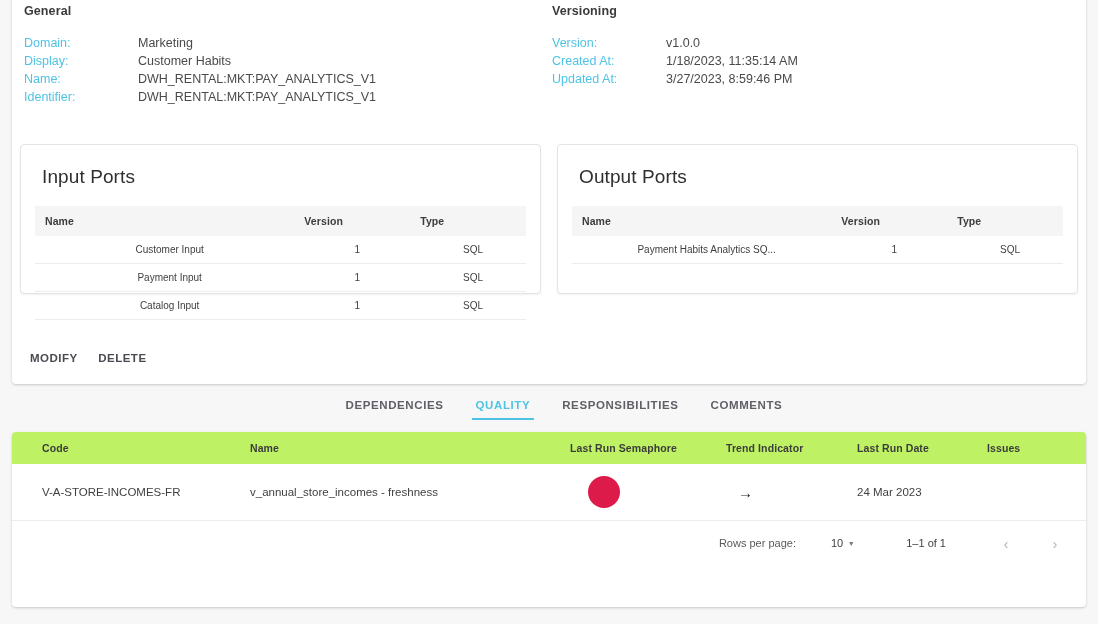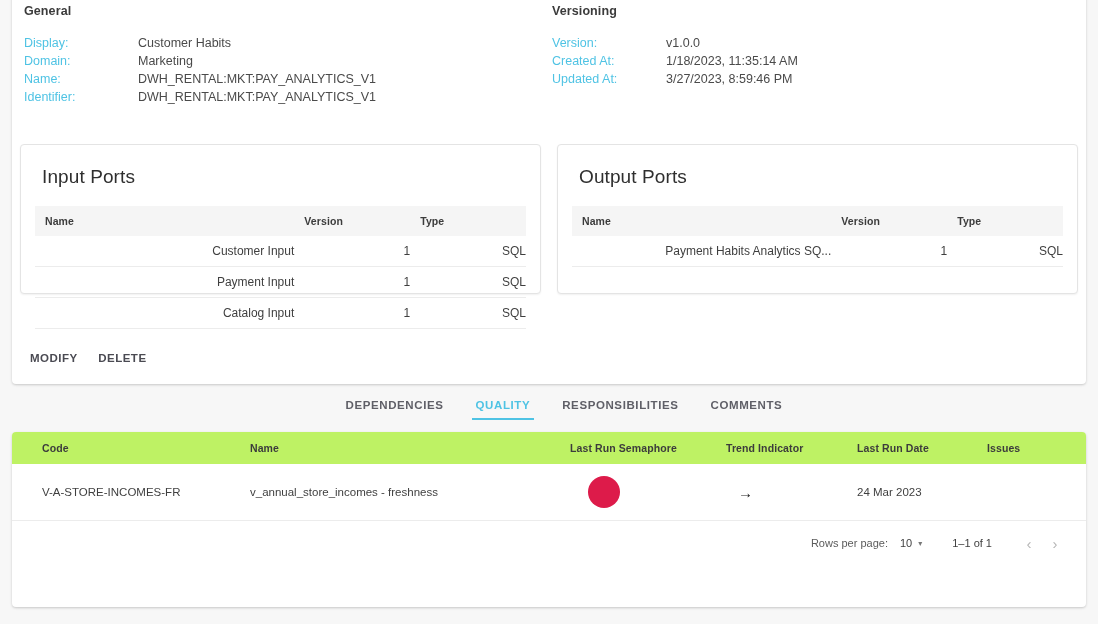--- a/index.html
+++ b/index.html
@@ -109,23 +109,23 @@
     background: #f5f5f5;
     font-size: 10.5px;
     font-weight: bold;
     color: #3c3c3c;
     text-align: left;
     padding: 9px 0 9px 10px;
     border: none;
     letter-spacing: 0.1px;
   }
   table.grid td {
-    font-size: 12px;
+    font-size: 10px;
     color: #3f3f3f;
-    text-align: right;
+    text-align: center;
     padding: 8px 0 8px 10px;
     border-bottom: 1px solid #ececec;
   }
   .col-name { width: 54%; }
   .col-ver  { width: 23%; }
   .col-type { width: 23%; }
 
   
   .actions {
     position: absolute;
@@ -241,20 +241,21 @@
 
   
   .paginator {
     display: flex;
     align-items: center;
     justify-content: flex-end;
     height: 44px;
     padding-right: 18px;
     font-size: 11px;
     color: #5b5b5b;
+    gap: 23px;
   }
   .pg-label { margin-right: 12px; }
   .pg-select {
     display: inline-flex;
     align-items: center;
     cursor: pointer;
     margin-right: 30px;
     color: #3f3f3f;
   }
   .pg-select .caret {
@@ -283,26 +284,26 @@
 <div class="page">
 
   <div class="card detail-card">
 
     <div class="info-row">
 
       <div class="info-col left">
         <div class="section-title">General</div>
         <div class="kv-list">
           <div class="kv-line">
+            <span class="kv-key">Domain:</span>
+            <span class="kv-val">Marketing</span>
+          </div>
+          <div class="kv-line">
             <span class="kv-key">Display:</span>
             <span class="kv-val">Customer Habits</span>
-          </div>
-          <div class="kv-line">
-            <span class="kv-key">Domain:</span>
-            <span class="kv-val">Marketing</span>
           </div>
           <div class="kv-line">
             <span class="kv-key">Name:</span>
             <span class="kv-val">DWH_RENTAL:MKT:PAY_ANALYTICS_V1</span>
           </div>
           <div class="kv-line">
             <span class="kv-key">Identifier:</span>
             <span class="kv-val">DWH_RENTAL:MKT:PAY_ANALYTICS_V1</span>
           </div>
         </div>

